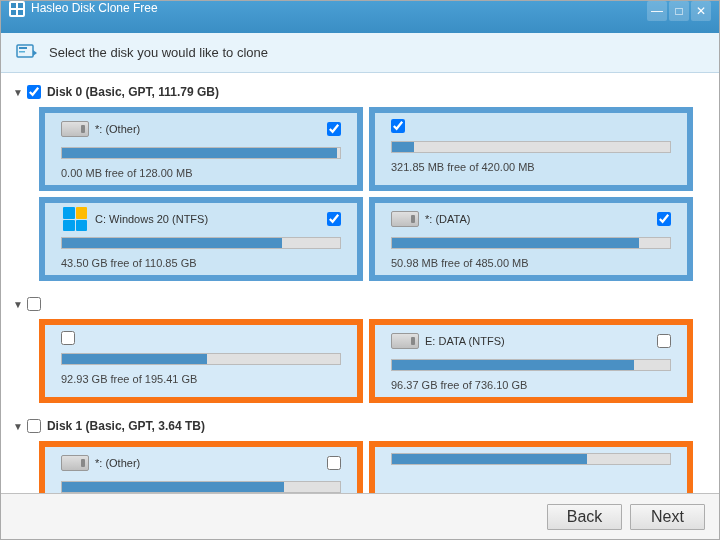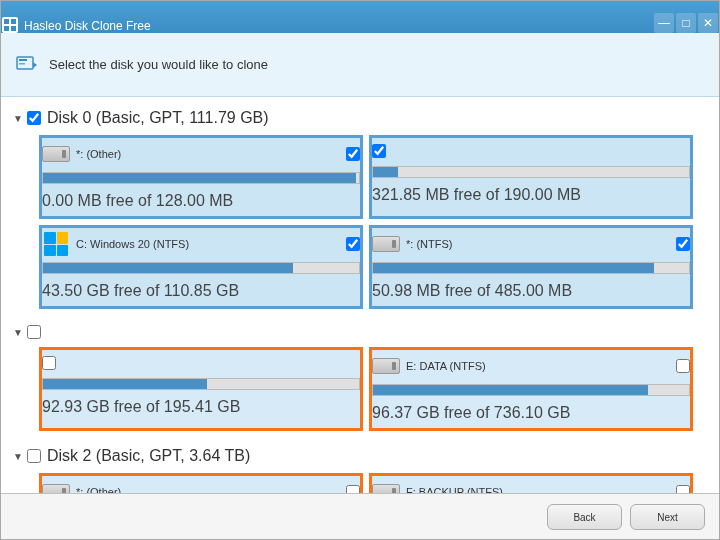--- a/index.html
+++ b/index.html
@@ -21,22 +21,22 @@
       border: 1px solid #aaa;
       display: flex;
       flex-direction: column;
       box-shadow: 2px 2px 8px rgba(0,0,0,0.3);
     }
     .titlebar {
       background: linear-gradient(to bottom, #4a9fd4, #3a8ec4);
       color: white;
       height: 32px;
       display: flex;
-      align-items: flex-end;
-      padding: 0 1px;
+      align-items: flex-start;
+      padding: 0 8px;
       flex-shrink: 0;
     }
     .titlebar-icon {
       width: 16px;
       height: 16px;
       margin-right: 6px;
       background: #fff;
       border-radius: 2px;
       display: flex;
       align-items: center;
@@ -68,21 +68,21 @@
       border-radius: 2px;
     }
 
     .header-bar {
       background: #e8f4fb;
       border-bottom: 1px solid #c0d8e8;
       padding: 10px 14px;
       display: flex;
       align-items: center;
       flex-shrink: 0;
-      height: 64px;
+      height: 40px;
     }
     .header-icon {
       width: 24px;
       height: 24px;
       margin-right: 10px;
       color: #3a8ec4;
       font-size: 18px;
     }
     .header-text {
       font-size: 13px;
@@ -114,35 +114,35 @@
       font-size: 10px;
       margin-right: 4px;
       color: #555;
     }
     .disk-checkbox {
       margin-right: 6px;
       width: 14px;
       height: 14px;
     }
     .disk-label {
-      font-weight: normal;
-      font-size: 16px;
+      font-weight: bold;
+      font-size: 12px;
     }
 
     .partitions-grid {
       display: grid;
       grid-template-columns: 1fr 1fr;
       gap: 6px;
       padding: 4px 16px 4px 28px;
     }
 
     .partition-card {
-      border: 3px solid #f97316;
+      border: 6px solid #f97316;
       background: #d6eaf8;
-      padding: 6px 0;
+      padding: 6px 16px;
       display: flex;
       flex-direction: column;
       gap: 8px;
       min-height: 70px;
     }
     .partition-card.checked {
       background: #cce5f5;
       border-color: #5a9fd4;
     }
 
@@ -206,43 +206,43 @@
       height: 12px;
       background: #e0e0e0;
       border: 1px solid #bbb;
       position: relative;
     }
     .progress-bar-fill {
       height: 100%;
       background: #4a90c4;
     }
     .partition-free-text {
-      font-size: 16px;
+      font-size: 11px;
       color: #444;
     }
 
     .footer {
       border-top: 1px solid #c0c0c0;
       background: #f5f5f5;
       padding: 10px 14px;
       display: flex;
       justify-content: flex-end;
       gap: 8px;
       flex-shrink: 0;
       height: 46px;
     }
     .footer-btn {
       width: 75px;
       height: 26px;
       border: 1px solid #adadad;
       background: linear-gradient(to bottom, #f6f6f6, #e0e0e0);
       color: #333;
-      font-size: 10px;
+      font-size: 16px;
       cursor: pointer;
-      border-radius: 6px;
+      border-radius: 1px;
       display: flex;
       align-items: center;
       justify-content: center;
     }
   </style>
 </head>
 <body>
 
 <div class="window">
 
@@ -301,21 +301,21 @@
           <span class="partition-free-text">0.00 MB free of 128.00 MB</span>
         </div>
 
         <div class="partition-card checked">
           <div class="partition-top">
             <input type="checkbox" class="partition-checkbox" checked="" style="">
           </div>
           <div class="progress-bar-container">
             <div class="progress-bar-fill" style="width: 8%"></div>
           </div>
-          <span class="partition-free-text">321.85 MB free of 190.00 MB</span>
+          <span class="partition-free-text">321.85 MB free of 420.00 MB</span>
         </div>
 
         <div class="partition-card checked">
           <div class="partition-top">
             <div class="partition-left">
               <div class="partition-icon">
                 <div class="windows-logo">
                   <div class="windows-logo-quad" style="background:#00a1f1;"></div>
                   <div class="windows-logo-quad" style="background:#ffbb00;"></div>
                   <div class="windows-logo-quad" style="background:#00a1f1;"></div>
@@ -331,21 +331,21 @@
           </div>
           <span class="partition-free-text">43.50 GB free of 110.85 GB</span>
         </div>
 
         <div class="partition-card checked">
           <div class="partition-top">
             <div class="partition-left">
               <div class="partition-icon">
                 <div class="drive-icon"></div>
               </div>
-              <span class="partition-name">*: (NTFS)</span>
+              <span class="partition-name">*: (DATA)</span>
             </div>
             <input type="checkbox" class="partition-checkbox" checked="" style="">
           </div>
           <div class="progress-bar-container">
             <div class="progress-bar-fill" style="width: 89%"></div>
           </div>
           <span class="partition-free-text">50.98 MB free of 485.00 MB</span>
         </div>
       </div>
     </div>
@@ -382,50 +382,41 @@
           </div>
           <span class="partition-free-text">96.37 GB free of 736.10 GB</span>
         </div>
       </div>
     </div>
 
     <div class="disk-section">
       <div class="disk-header">
         <span class="expand-arrow">▼</span>
         <input type="checkbox" class="disk-checkbox" style="">
-        <span class="disk-label">Disk 2 (Basic, GPT, 3.64 TB)</span>
+        <span class="disk-label">Disk 1 (Basic, GPT, 3.64 TB)</span>
       </div>
       <div class="partitions-grid">
 
         <div class="partition-card">
           <div class="partition-top">
             <div class="partition-left">
               <div class="partition-icon">
                 <div class="drive-icon"></div>
               </div>
               <span class="partition-name">*: (Other)</span>
             </div>
             <input type="checkbox" class="partition-checkbox" style="">
           </div>
           <div class="progress-bar-container">
             <div class="progress-bar-fill" style="width: 80%"></div>
           </div>
           <span class="partition-free-text"></span>
         </div>
 
         <div class="partition-card">
-          <div class="partition-top">
-            <div class="partition-left">
-              <div class="partition-icon">
-                <div class="drive-icon"></div>
-              </div>
-              <span class="partition-name">F: BACKUP (NTFS)</span>
-            </div>
-            <input type="checkbox" class="partition-checkbox" style="">
-          </div>
           <div class="progress-bar-container">
             <div class="progress-bar-fill" style="width: 70%"></div>
           </div>
           <span class="partition-free-text"></span>
         </div>
       </div>
     </div>
 
   </div>
 

